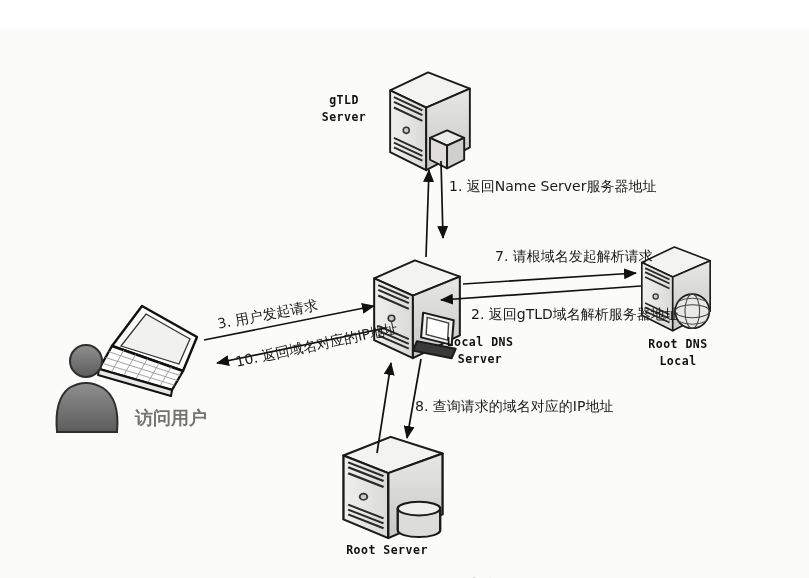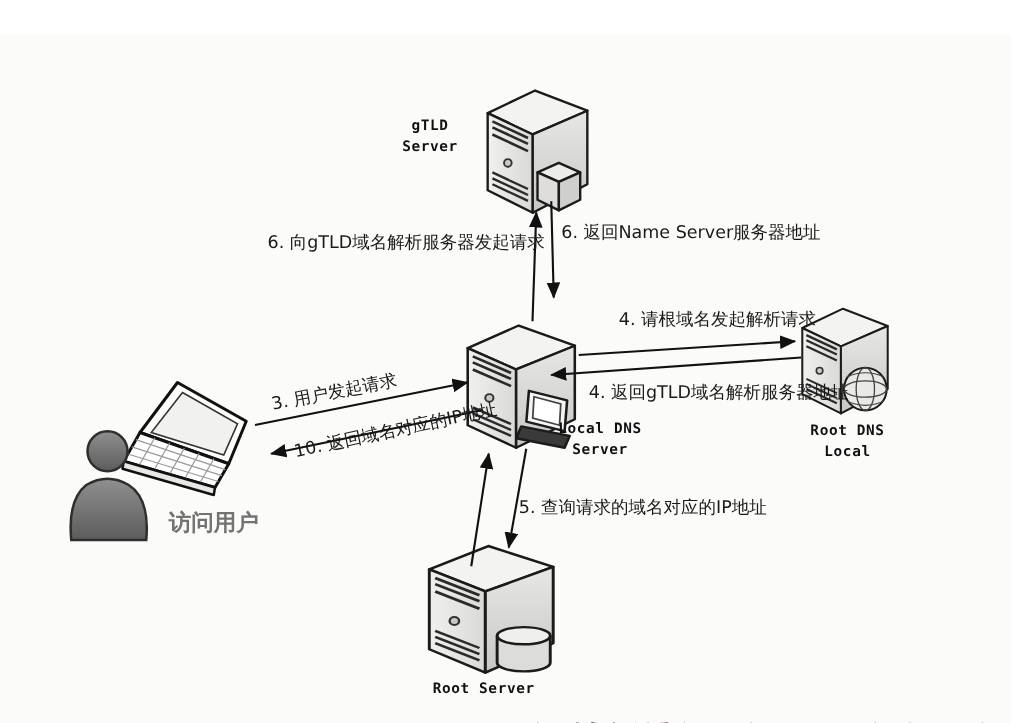--- a/index.html
+++ b/index.html
@@ -145,24 +145,23 @@
 
   <div class="node-label" style="left:304px;top:64px;width:80px">gTLD
 Server</div>
   <div class="node-label" style="left:430px;top:306px;width:100px">Local DNS
 Server</div>
   <div class="node-label" style="left:630px;top:308px;width:96px">Root DNS
 Local</div>
   <div class="node-label" style="left:337px;top:514px;width:100px">Root Server</div>
   <div class="user-label" style="left:135px;top:378px">访问用户</div>
 
-  <div class="lbl" style="left:214px;top:158px">6. 向gTLD域名解析服务器发起请求</div>
-  <div class="lbl" style="left:449px;top:150px">6. 返回Name Server服务器地址</div>
-  <div class="lbl" style="left:495px;top:220px">4. 请根域名发起解析请求</div>
-  <div class="lbl" style="left:471px;top:278px">4. 返回gTLD域名解析服务器地址</div>
+  <div class="lbl" style="left:449px;top:150px">1. 返回Name Server服务器地址</div>
+  <div class="lbl" style="left:495px;top:220px">7. 请根域名发起解析请求</div>
+  <div class="lbl" style="left:471px;top:278px">2. 返回gTLD域名解析服务器地址</div>
   <div class="lbl rot" style="left:216px;top:288px;transform:rotate(-11deg)">3. 用户发起请求</div>
   <div class="lbl rot" style="left:234px;top:326px;transform:rotate(-12deg)">10. 返回域名对应的IP地址</div>
-  <div class="lbl" style="left:415px;top:370px">5. 查询请求的域名对应的IP地址</div>
+  <div class="lbl" style="left:415px;top:370px">8. 查询请求的域名对应的IP地址</div>
 
   <div class="watermark">https://blog.csdn.net/csdn_baotai</div>
   <div class="caption">图 1-10  DNS 域名解析</div>
 
 </div>
 
 </body></html>

